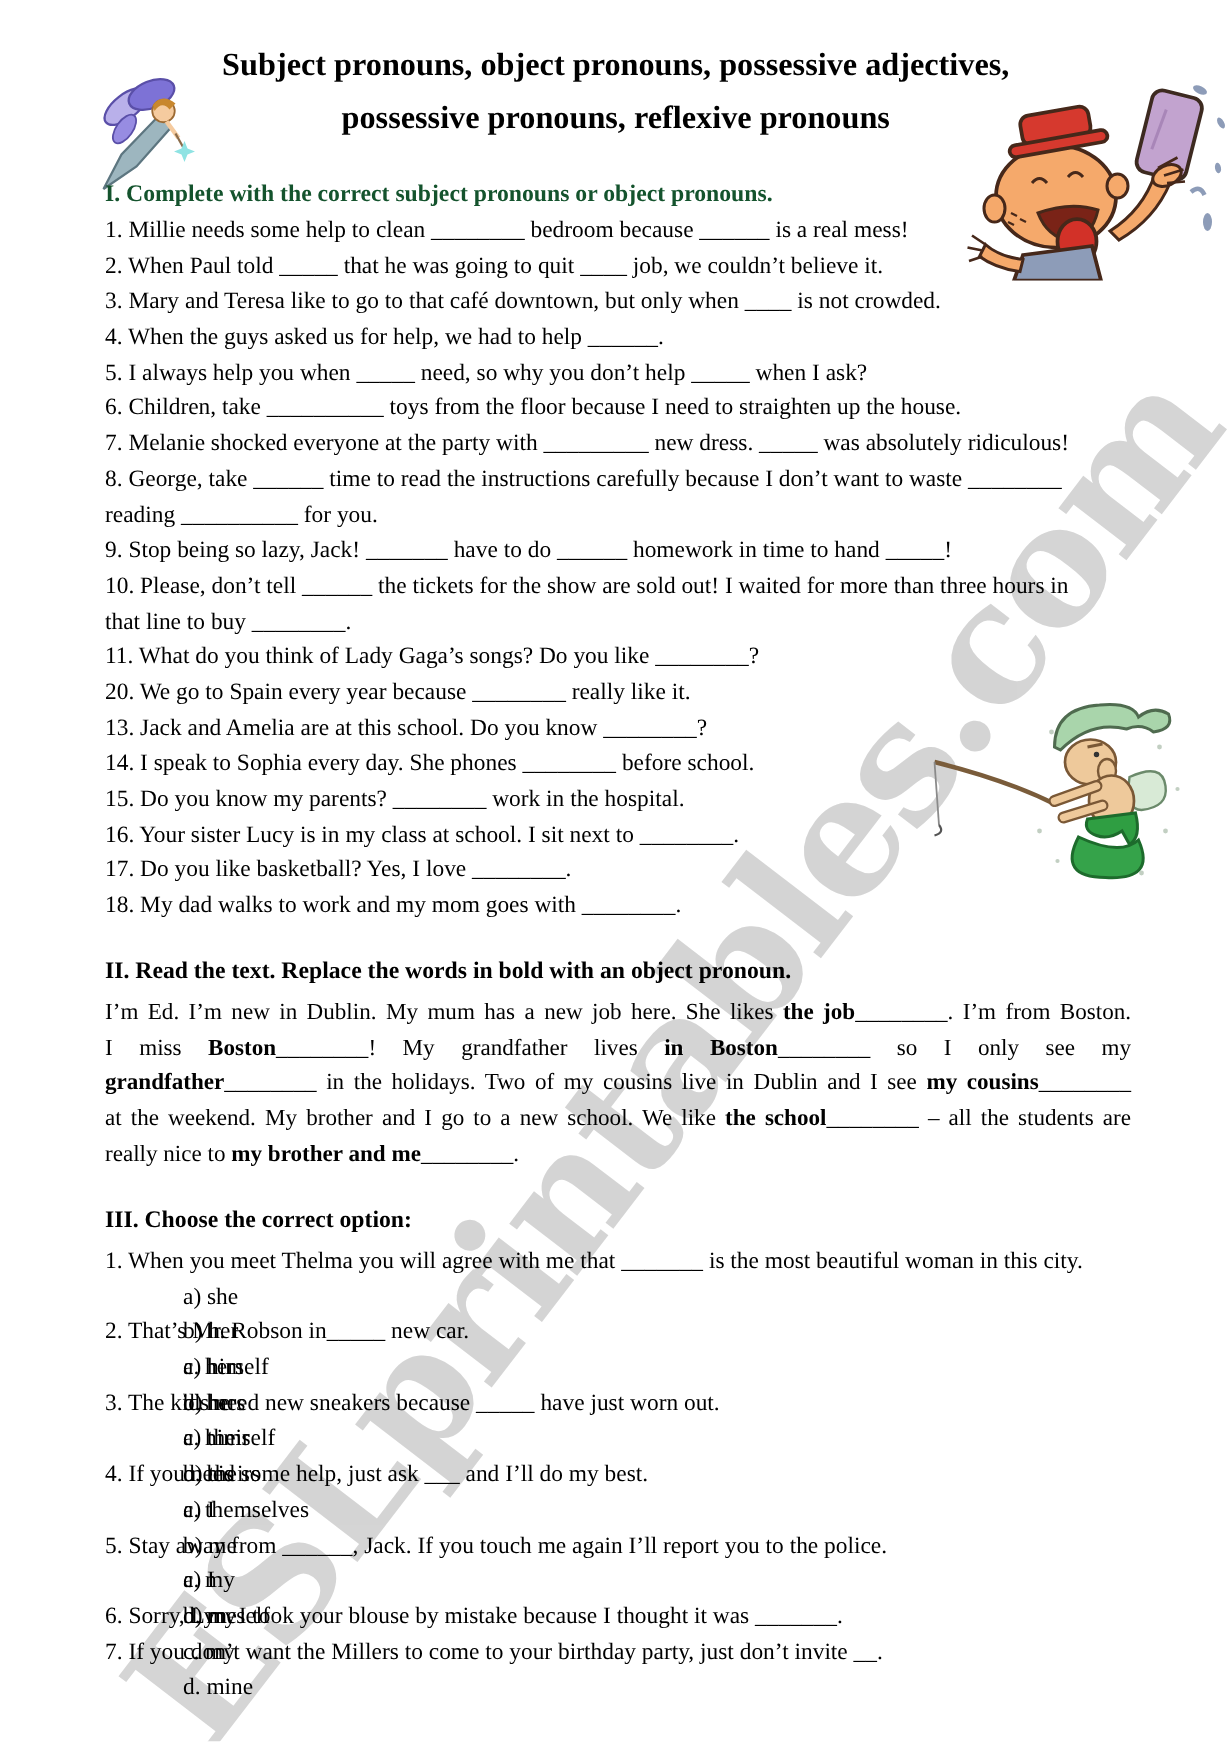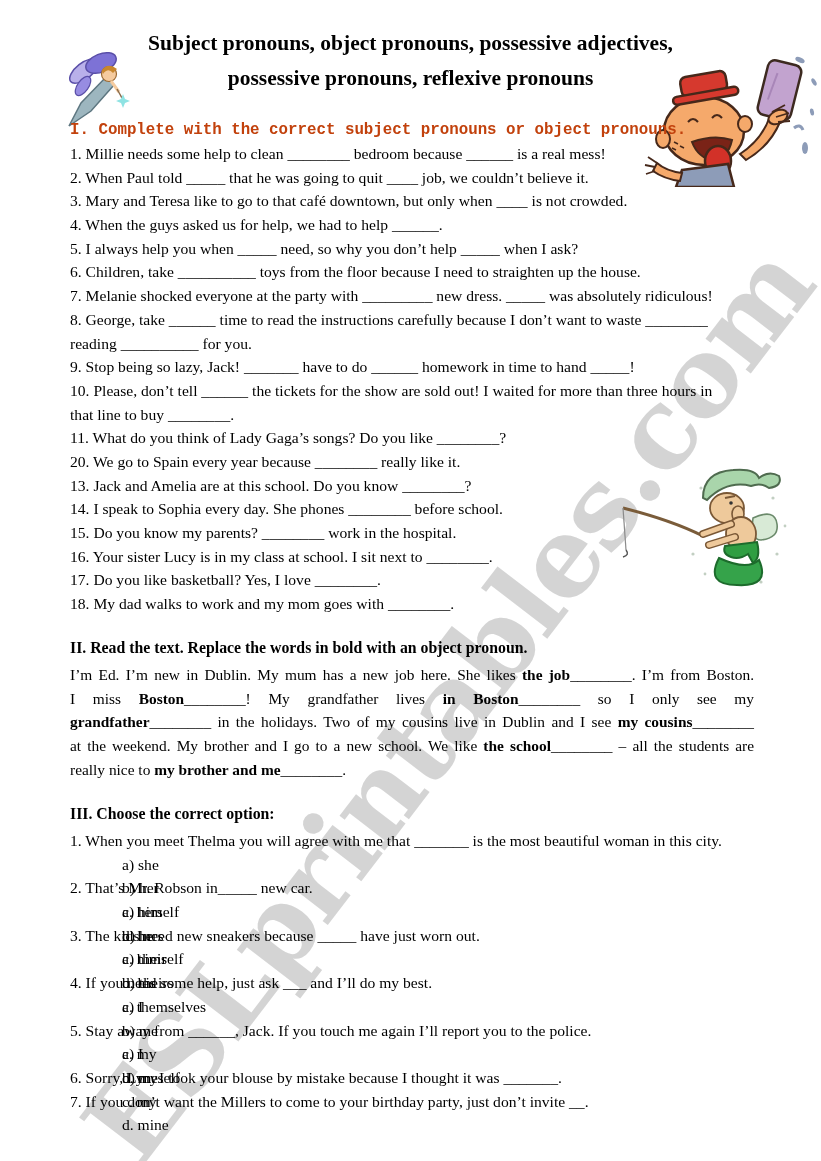--- a/index.html
+++ b/index.html
@@ -12,21 +12,21 @@
     transform:translate(-50%,-50%) rotate(-52.5deg);
     font-family:"DejaVu Serif",serif; font-weight:bold;
     font-size:110px; letter-spacing:-3px; color:#c3c3c3; opacity:.7;
     white-space:nowrap; pointer-events:none;
   }
   .title {
     position:absolute; left:0; top:26px; width:821px; z-index:2;
     text-align:center; font-weight:bold; font-size:21.5px; line-height:35px;
   }
   .sec-heading { position:absolute; left:70px; z-index:2; font-size:15.8px; font-weight:bold; white-space:nowrap; }
-  .h1 { top:121px; color:#c2410c;font-family:Liberation Mono, monospace; }
+  .h1 { top:121px; color:#14532d; }
   .h2 { top:639px; }
   .h3 { top:805px; }
   .block { position:absolute; left:70px; width:684px; z-index:2; font-size:15.6px; line-height:23.7px; }
   .s1 { top:142px; }
   .s2 { top:663px; font-size:15.4px; }
   .s3 { top:829px; }
   .line, .q { height:23.7px; white-space:nowrap; }
   .jline { height:23.7px; white-space:nowrap; text-align:justify; text-align-last:justify; }
   .lline { height:23.7px; white-space:nowrap; }
   .opts { display:flex; height:23.7px; padding-left:52px; white-space:nowrap;flex-direction:column; }

